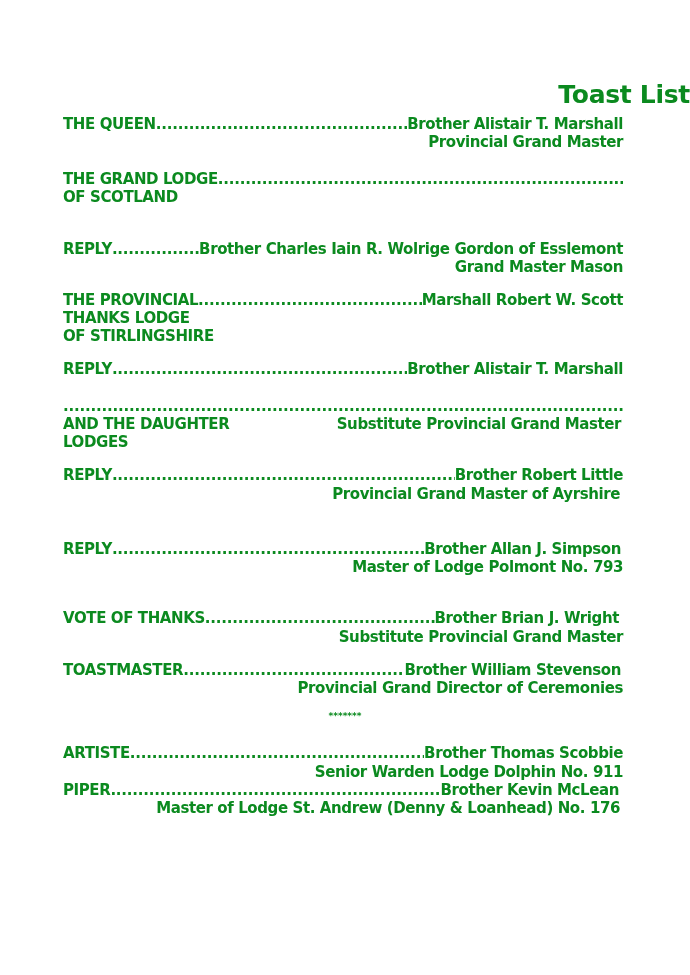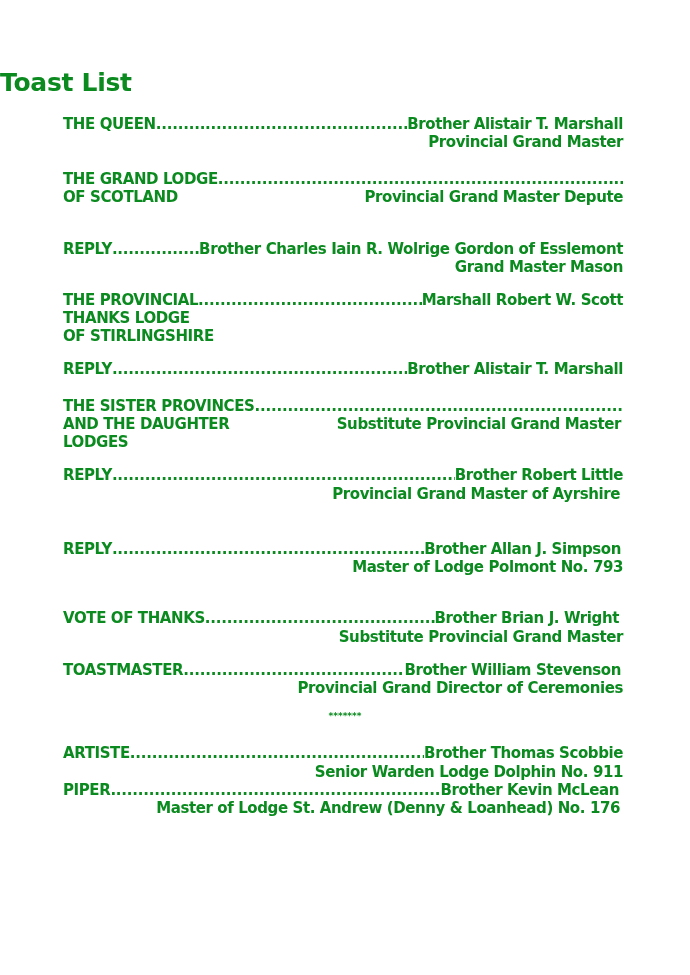--- a/index.html
+++ b/index.html
@@ -2,21 +2,21 @@
 <html><head>
   <meta charset="utf-8">
   <style>
     html, body { margin: 0; padding: 0; }
     body {
       width: 690px; height: 975px; background: #ffffff; position: relative; overflow: hidden;
       font-family: "DejaVu Sans", "Liberation Sans", sans-serif;
       color: #0b8a1f;
     }
     .title {
-      position: absolute; left: 0; width: 690px; top: 68px; text-align: left;
+      position: absolute; left: 0; width: 690px; top: 80px; text-align: right;
       font-weight: bold; font-size: 25px; letter-spacing: -0.3px; color: #0b8a1f;
     }
     .line {
       position: absolute; left: 63px; width: 560px; height: 18px;
       font-weight: bold; font-size: 15px; line-height: 18px; white-space: nowrap;
       letter-spacing: -0.4px;
     }
     .row { display: flex; align-items: baseline; }
     .lbl { flex: 0 0 auto; }
     .dots { flex: 1 1 auto; overflow: hidden; white-space: nowrap; letter-spacing: -0.2px; }
@@ -40,21 +40,20 @@
   <span class="name">Brother Alistair T. Marshall</span>
 </div>
 <div class="line right" style="top:133px">Provincial Grand Master</div>
 
 <div class="line row" style="top:170px">
   <span class="lbl">THE GRAND LODGE</span>
   <span class="dots"></span>
 </div>
 <div class="line split" style="top:188px">
   <span>OF SCOTLAND</span>
-  <span>Provincial Grand Master Depute</span>
 </div>
 
 <div class="line row" style="top:240px">
   <span class="lbl">REPLY</span>
   <span class="dots"></span>
   <span class="name">Brother Charles Iain R. Wolrige Gordon of Esslemont</span>
 </div>
 <div class="line right" style="top:258px">Grand Master Mason</div>
 
 <div class="line row" style="top:291px">
@@ -67,21 +66,20 @@
 </div>
 <div class="line" style="top:327px">OF STIRLINGSHIRE</div>
 
 <div class="line row" style="top:360px">
   <span class="lbl">REPLY</span>
   <span class="dots"></span>
   <span class="name">Brother Alistair T. Marshall</span>
 </div>
 
 <div class="line row" style="top:397px">
-  <span class="lbl">THE SISTER PROVINCES</span>
   <span class="dots"></span>
 </div>
 <div class="line split" style="top:415px">
   <span>AND THE DAUGHTER</span>
   <span style="padding-right:2px">Substitute Provincial Grand Master</span>
 </div>
 <div class="line" style="top:433px">LODGES</div>
 
 <div class="line row" style="top:466px">
   <span class="lbl">REPLY</span>

